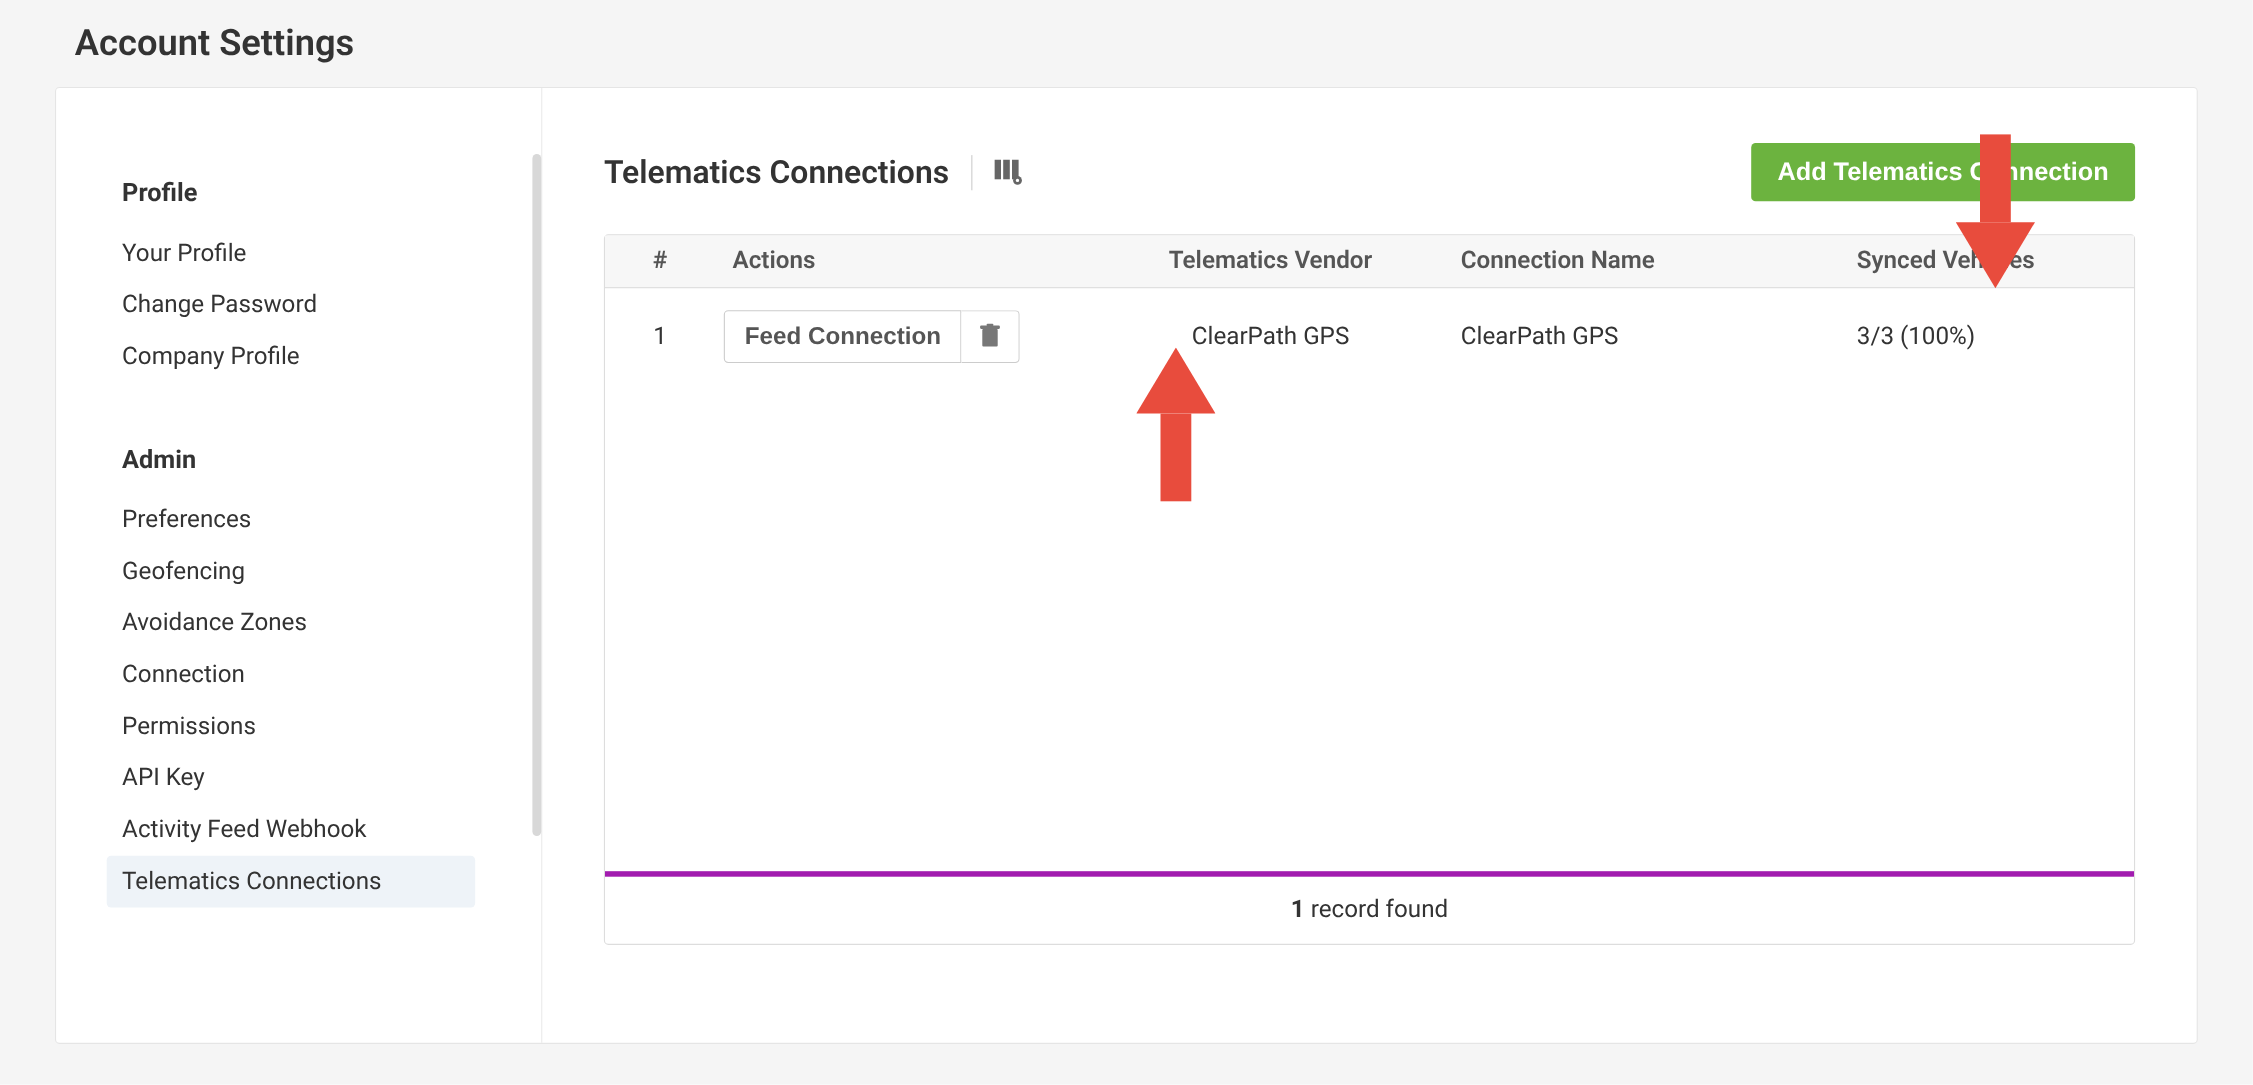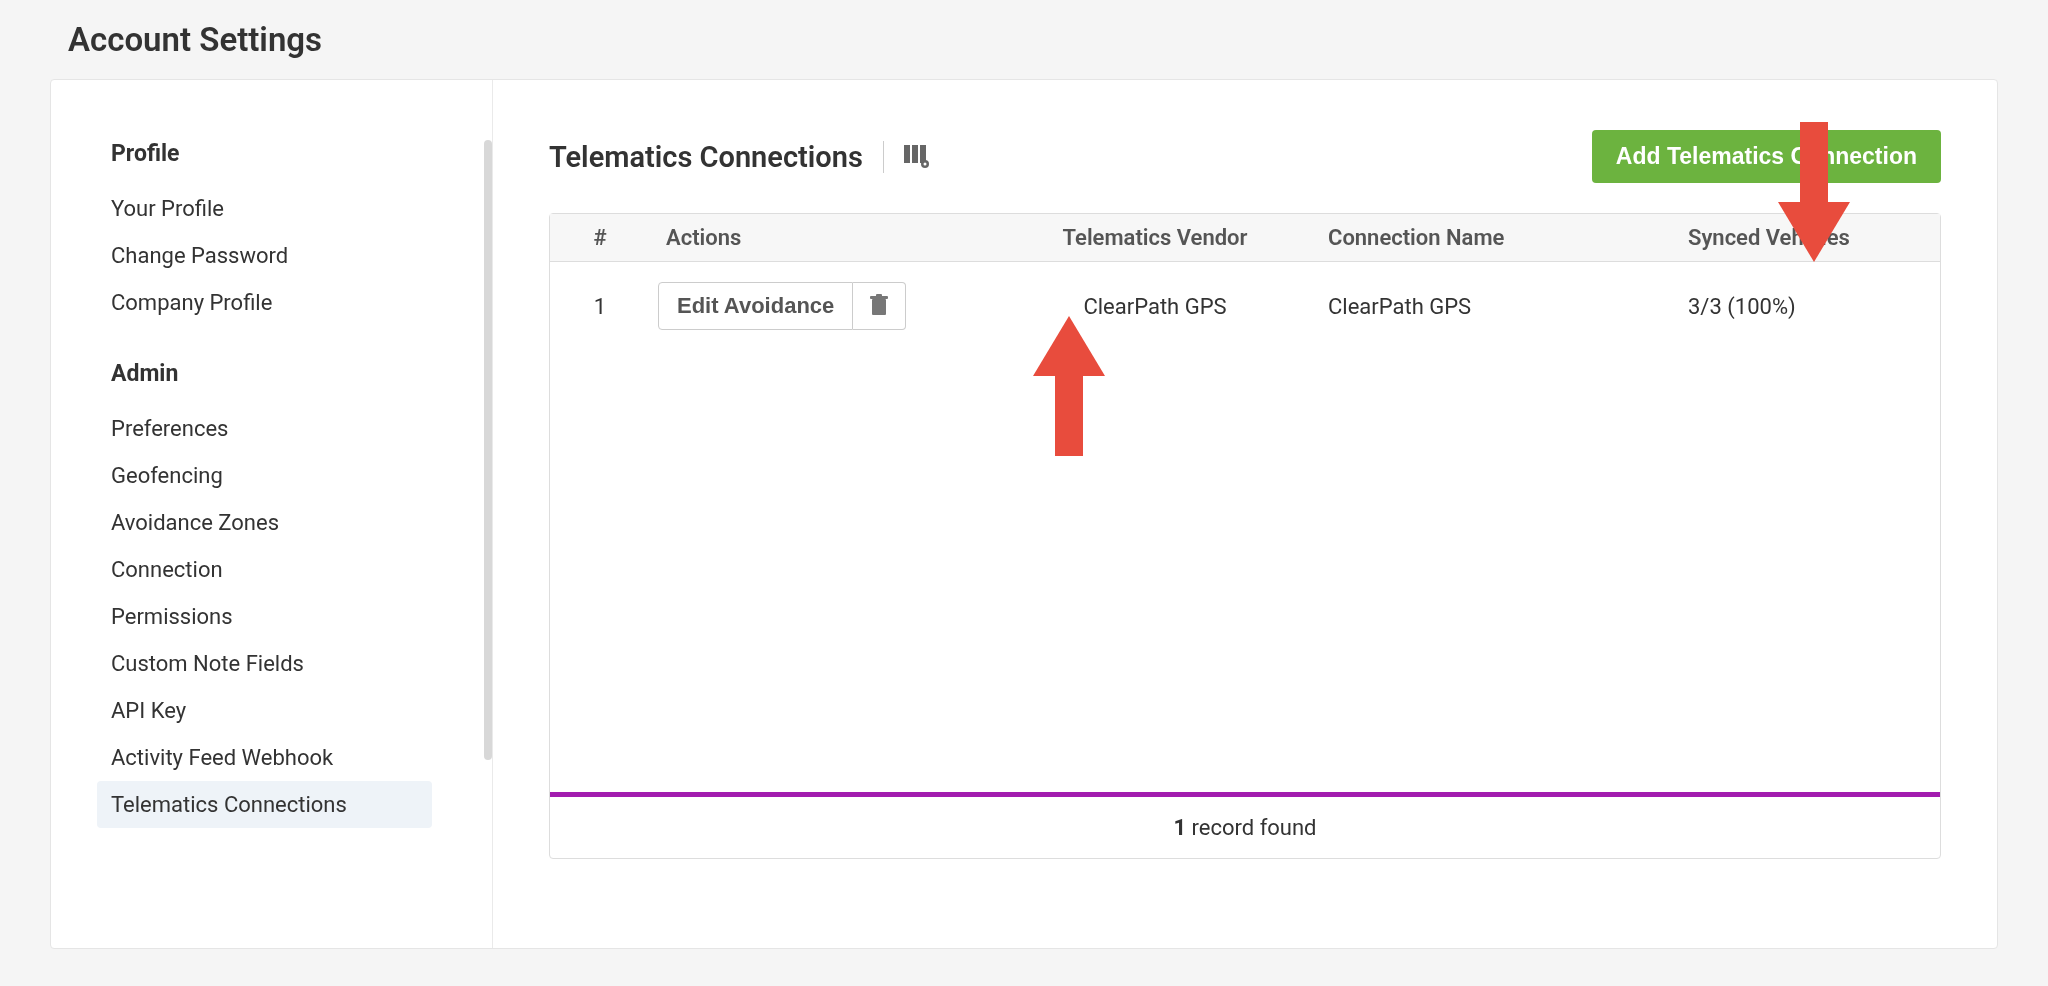--- a/index.html
+++ b/index.html
@@ -42,21 +42,21 @@
       width: 8px;
       height: 620px;
       background: #d8d8d8;
       border-radius: 4px;
     }
     .sidebar-section-header {
       font-weight: 700;
       font-size: 23px;
       color: #333;
       margin-bottom: 18px;
-      margin-top: 34px;
+      margin-top: 56px;
     }
     .sidebar-section-header:first-child {
       margin-top: 0;
     }
     .sidebar-item {
       font-size: 22px;
       color: #333;
       padding: 11px 14px;
       cursor: pointer;
       border-radius: 4px;
@@ -205,21 +205,20 @@
     <div class="sidebar-item">Your Profile</div>
     <div class="sidebar-item">Change Password</div>
     <div class="sidebar-item">Company Profile</div>
 
     <div class="sidebar-section-header">Admin</div>
     <div class="sidebar-item">Preferences</div>
     <div class="sidebar-item">Geofencing</div>
     <div class="sidebar-item">Avoidance Zones</div>
     <div class="sidebar-item">Connection</div>
     <div class="sidebar-item">Permissions</div>
-    <div class="sidebar-item">Custom Note Fields</div>
 
     <div class="sidebar-item">API Key</div>
     <div class="sidebar-item">Activity Feed Webhook</div>
     <div class="sidebar-item active">Telematics Connections</div>
   </div>
 
   <div class="content">
     <div class="content-header">
       <div class="content-title-wrap">
         <div class="content-title">Telematics Connections</div>
@@ -243,21 +242,21 @@
         <div class="th col-actions">Actions</div>
         <div class="th col-vendor">Telematics Vendor</div>
         <div class="th col-name">Connection Name</div>
         <div class="th col-synced">Synced Vehicles</div>
       </div>
       <div class="table-body">
         <div class="table-row">
           <div class="td col-num">1</div>
           <div class="td col-actions">
             <div class="actions-wrap">
-              <button class="edit-btn">Edit Avoidance</button>
+              <button class="edit-btn">Feed Connection</button>
               <button class="delete-btn">
                 <span>
                   <svg width="20" height="22" viewBox="0 0 20 22">
                     <rect x="3" y="5" width="14" height="16" rx="1" fill="#777"></rect>
                     <rect x="1" y="2" width="18" height="3" rx="1" fill="#777"></rect>
                     <rect x="7" y="0" width="6" height="3" rx="1" fill="#777"></rect>
                   </svg>
                 </span>
               </button>
             </div>

